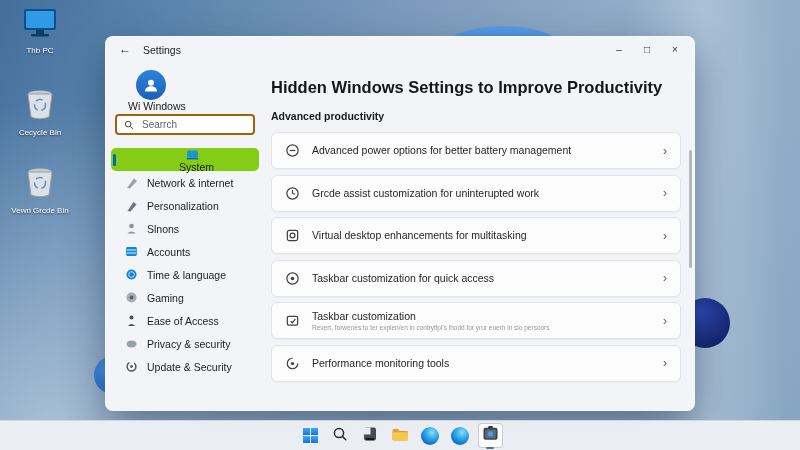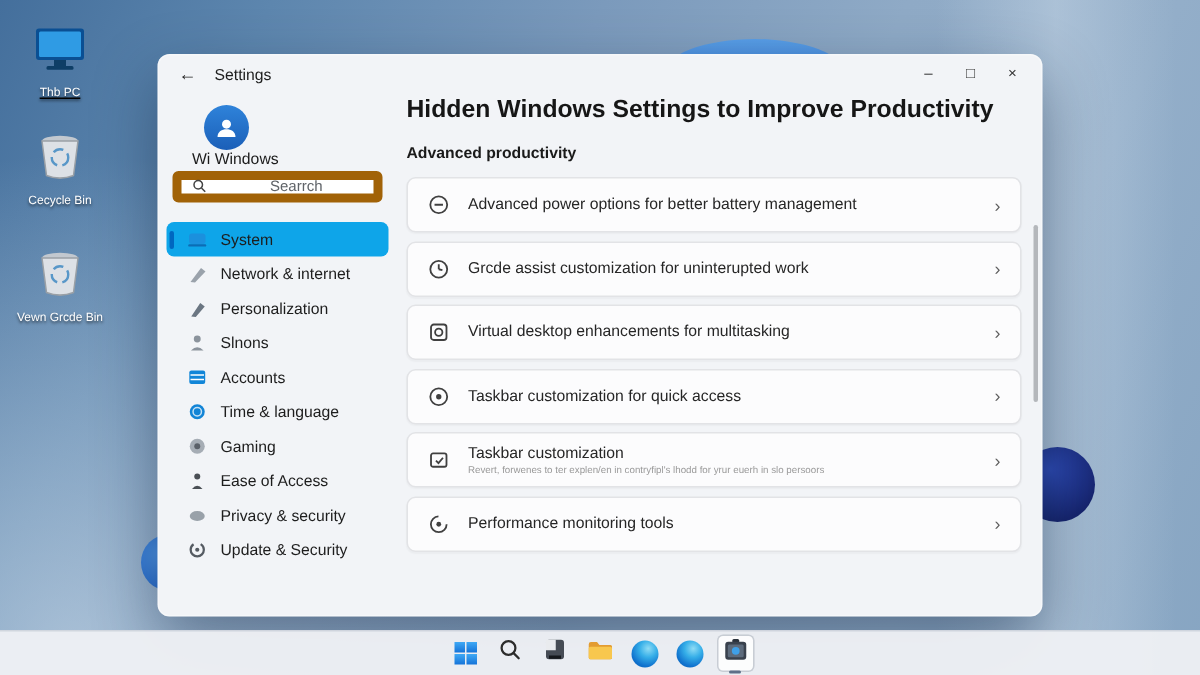--- a/index.html
+++ b/index.html
@@ -29,35 +29,35 @@
   .ctrls{position:absolute;right:6px;top:2px;display:flex;}
   .ctrl{width:28px;height:22px;display:flex;align-items:center;justify-content:center;
     font-size:10px;color:#333;cursor:pointer;}
   
   .sidebar{position:absolute;left:0;top:28px;width:160px;bottom:0;}
   .profile{position:absolute;left:12px;top:6px;display:flex;align-items:center;cursor:pointer;flex-direction:column;}
   .avatar{width:30px;height:30px;border-radius:50%;background:linear-gradient(180deg,#2f83da,#1b5fb8);
     display:flex;align-items:center;justify-content:center;}
   .pname{margin-left:11px;font-size:10.5px;color:#1b1b1b;line-height:13px;}
   .searchbox{position:absolute;left:10px;top:50px;width:140px;height:21px;background:#fff;
-    border:6px solid #a16207;border-radius:4px;display:flex;align-items:center;padding:0 7px;gap:34px;}
+    border:2px solid #a16207;border-radius:4px;display:flex;align-items:center;padding:0 7px;}
   .searchbox input{border:none;outline:none;background:transparent;font-size:10px;color:#444;
     width:100%;margin-left:6px;}
   .searchbox input::placeholder{color:#5f6368;}
   .nav{position:absolute;left:6px;top:84px;right:6px;}
   .nav-item{position:relative;height:23px;display:flex;align-items:center;padding-left:14px;
     border-radius:5px;cursor:pointer;}
   .nav-item .nlabel{margin-left:9px;font-size:10.5px;color:#1d1d1d;}
-  .nav-item.sel{background:#0ea5e9;}
+  .nav-item.sel{background:#84cc16;flex-direction:column;}
   .nav-item.sel::before{content:"";position:absolute;left:2px;top:5.5px;width:3px;height:12px;
     border-radius:2px;background:#0067c0;}
   .nicon{width:13px;height:13px;flex:0 0 13px;display:flex;align-items:center;}
   
   .main{position:absolute;left:166px;top:28px;right:14px;bottom:0;}
-  .heading{font-size:16.5px;font-weight:700;color:#161616;}
+  .heading{margin-top:14px;font-size:16.5px;font-weight:700;color:#161616;}
   .section{margin-top:13px;font-size:10.5px;font-weight:700;color:#1a1a1a;}
   .cards{margin-top:10px;}
   .card{height:37px;margin-bottom:5.5px;background:#fcfcfd;border:1px solid #e2e3e6;border-radius:6px;
     display:flex;align-items:center;padding:4px 13px;box-shadow:0 1px 1px rgba(0,0,0,.03);cursor:pointer;}
   .cicon{width:15px;height:15px;flex:0 0 15px;}
   .ctext{margin-left:12px;font-size:10.5px;color:#262626;line-height:1.2;}
   .csub{font-size:6.5px;color:#9a9a9a;margin-top:1.5px;}
   .chev{margin-left:auto;font-size:12px;color:#5e5e5e;}
   .scrollbar{position:absolute;right:3px;top:114px;width:3px;height:118px;border-radius:2px;
     background:#b4b7bb;cursor:grab;}
@@ -76,21 +76,21 @@
 </style>
 </head>
 <body>
 
 <div id="screen">
 
   <div class="dome"></div>
   <div class="blob-left"></div>
   <div class="blob-right"></div>
 
-  <div class="dicon" style="left:8px;top:16px;text-decoration:underline;">
+  <div class="dicon" style="left:8px;top:6px;">
     <span>
       <svg width="40" height="34" viewBox="0 0 40 34">
         <rect x="4" y="3" width="32" height="21" rx="2" fill="#0a4f93"></rect>
         <rect x="6" y="5" width="28" height="17" rx="1" fill="#2f9be4"></rect>
         <rect x="16" y="24" width="8" height="4" fill="#0e3e66"></rect>
         <rect x="11" y="28" width="18" height="2.5" rx="1" fill="#0e3e66"></rect>
       </svg>
     </span>
     <div class="dlabel">Thb PC</div>
   </div>

